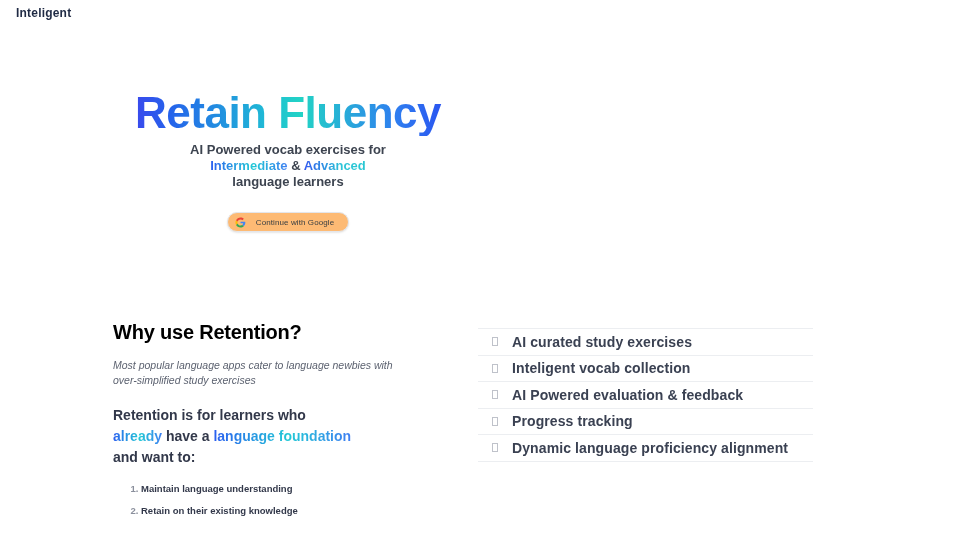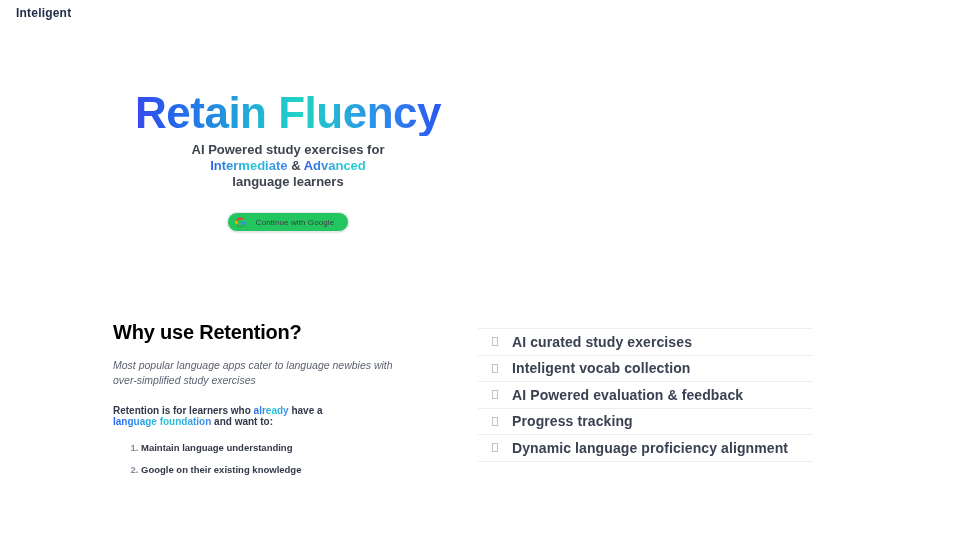--- a/index.html
+++ b/index.html
@@ -77,21 +77,21 @@
   }
 
   
   .gbtn-wrap { margin-top: 22px; display: flex; justify-content: center; }
   .gbtn {
     display: inline-flex;
     align-items: center;
     gap: 10px;
     height: 20px;
     padding: 0 14px 0 7px;
-    background: #22c55e;
+    background: #fdba74;
     border: 1px solid #e4e6ea;
     border-radius: 999px;
     box-shadow: 0 1px 2px rgba(0,0,0,0.10);
     cursor: pointer;
     font-family: "Liberation Sans", sans-serif;
   }
   .gbtn-label {
     font-size: 8px;
     color: #3c4043;
     white-space: nowrap;
@@ -119,24 +119,24 @@
   .why-intro {
     margin: 14px 0 0 0;
     font-size: 10.5px;
     font-style: italic;
     color: #5c6270;
     line-height: 15px;
     width: 305px;
   }
   .why-lead {
     margin: 17px 0 2px 0;
-    font-size: 10px;
+    font-size: 14px;
     font-weight: bold;
     color: #32384a;
-    line-height: 11px;
+    line-height: 21px;
     width: 240px;
   }
   .why-list {
     margin: 14px 0 0 0;
     padding-left: 28px;
     list-style: decimal;
   }
   .why-list li {
     font-size: 9.5px;
     font-weight: bold;
@@ -190,21 +190,21 @@
 
 <header class="site-header">
   <div class="brand">Inteligent</div>
 </header>
 
 <section class="hero">
 
   <h1 class="hero-title">Retain Fluency</h1>
 
   <p class="hero-sub">
-    <span>AI Powered study exercises for</span><br>
+    <span>AI Powered vocab exercises for</span><br>
     <span class="grad-word">Intermediate</span>
     <span>&amp;</span>
     <span class="grad-word-b">Advanced</span><br>
     <span>language learners</span>
   </p>
 
   <div class="gbtn-wrap">
     <button class="gbtn">
       <span class="g-icon-wrap">
         <svg class="g-icon" viewBox="0 0 48 48" xmlns="http://www.w3.org/2000/svg">
@@ -232,21 +232,21 @@
       <span>have a</span>
       <span class="grad-word">language foundation</span>
       <span>and want to:</span>
     </p>
 
     <ol class="why-list">
       <li>
         <span>Maintain language understanding</span>
       </li>
       <li>
-        <span>Google on their existing knowledge</span>
+        <span>Retain on their existing knowledge</span>
       </li>
     </ol>
   </div>
 
   <div class="col-right">
     <ul class="feature-list">
 
       <li class="feature-row">
         <span class="feature-icon">
             <i class="tofu"></i>

